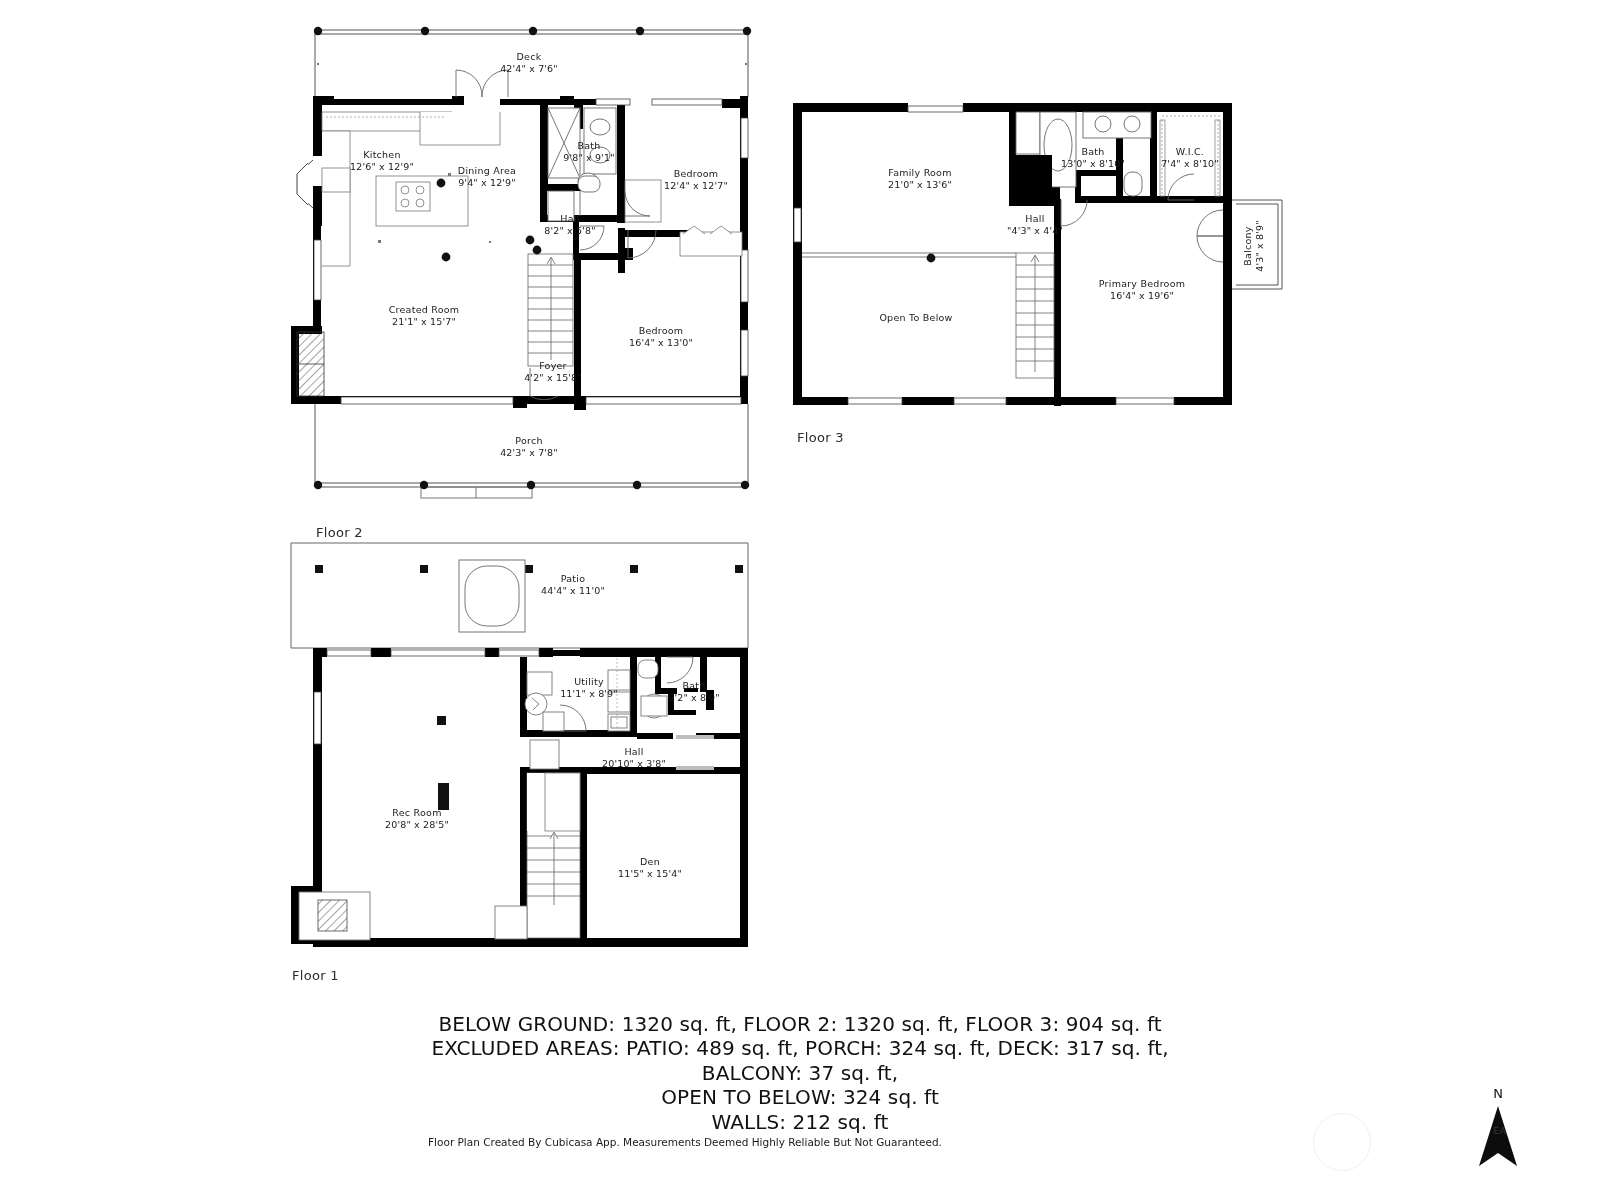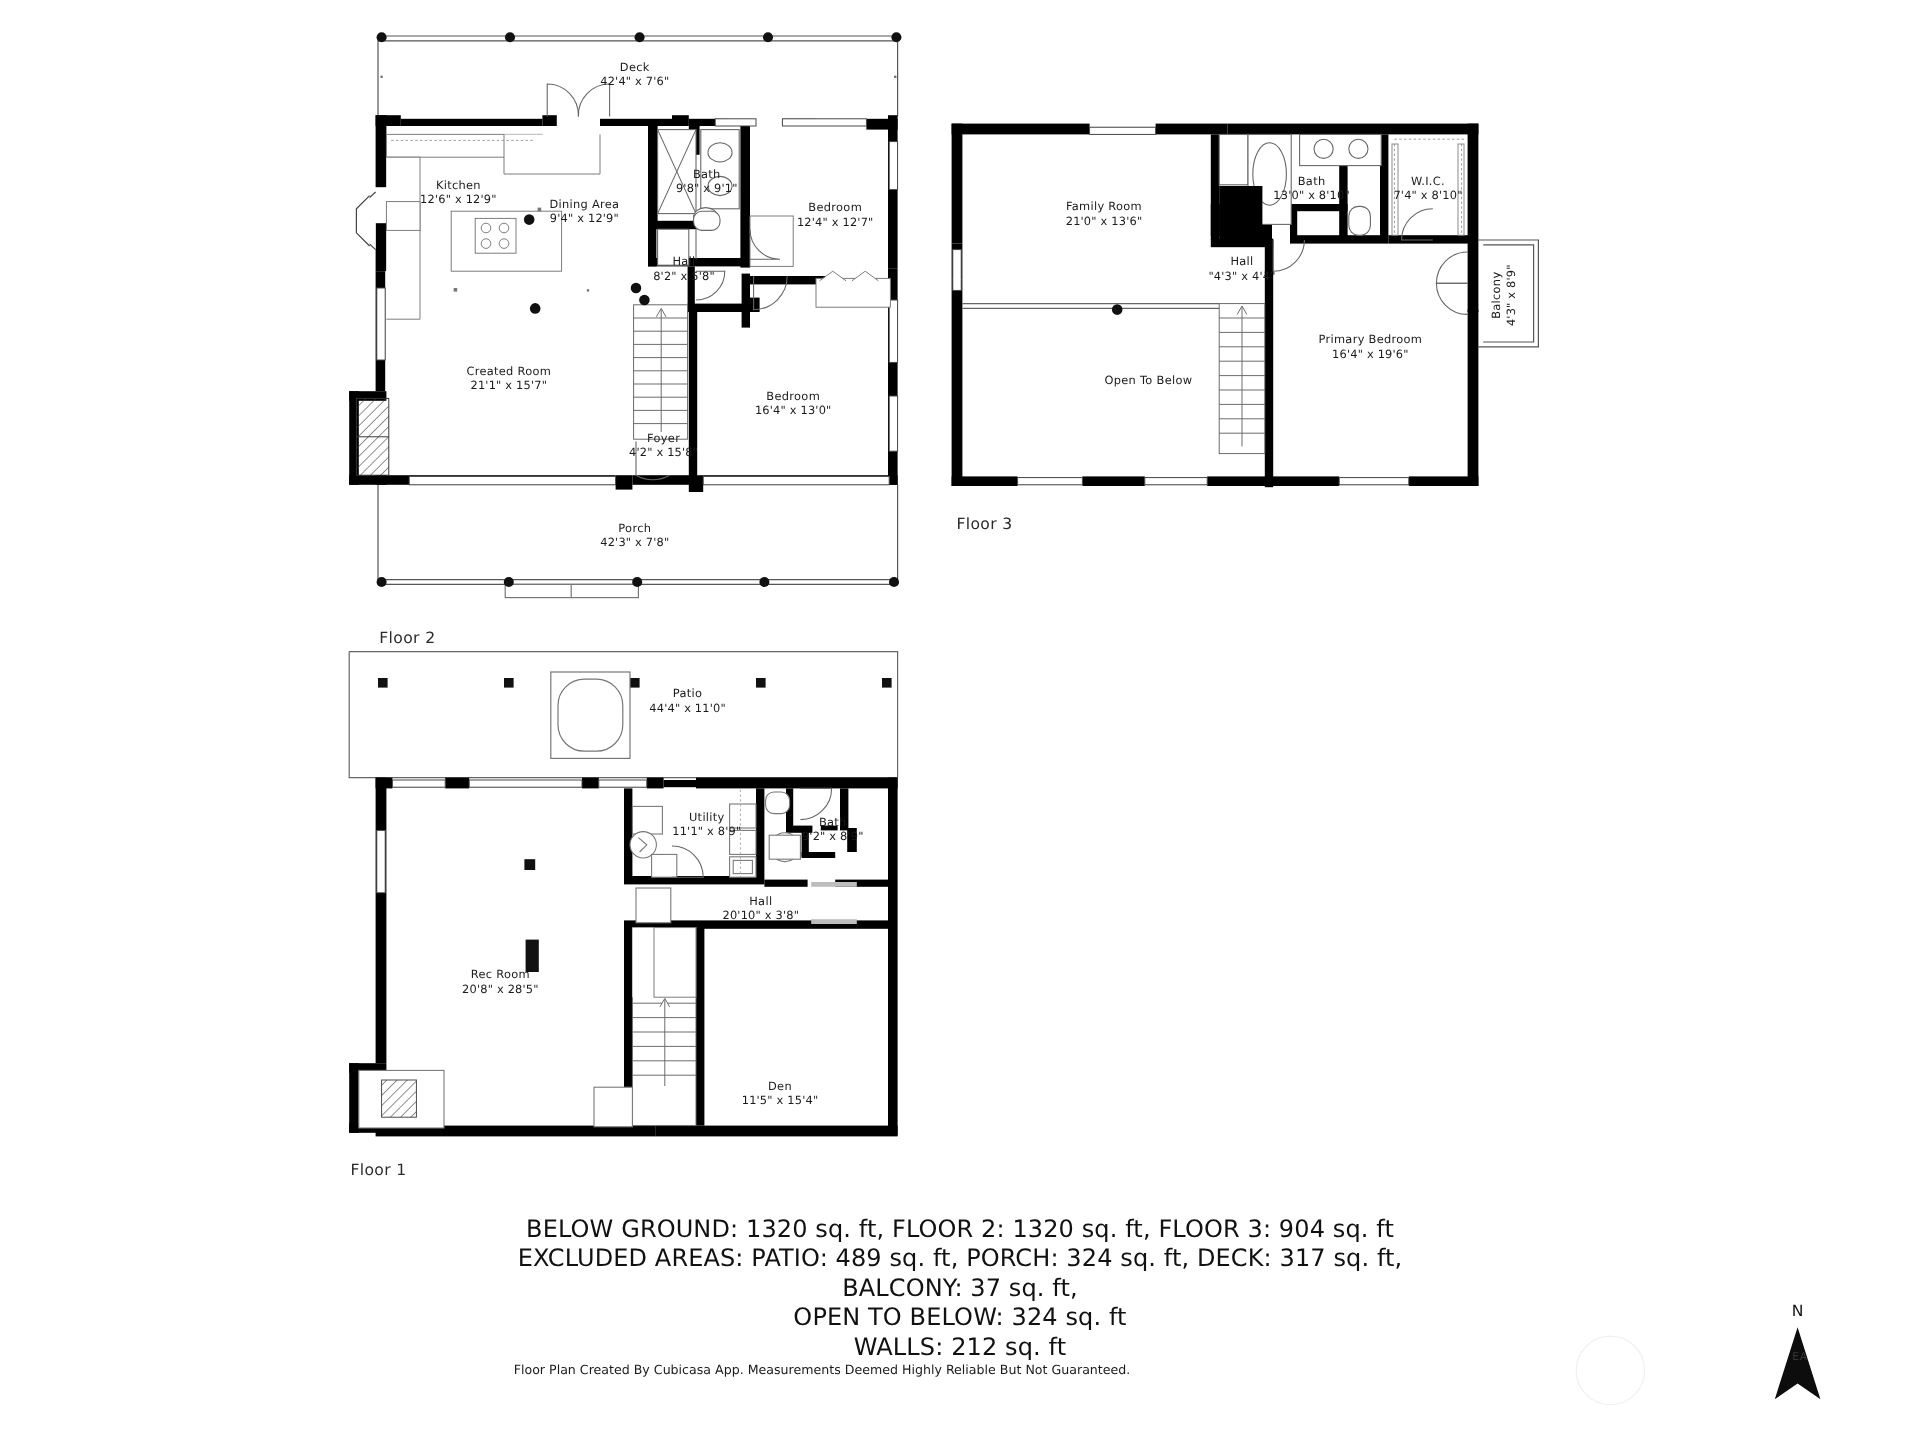--- a/index.html
+++ b/index.html
@@ -594,21 +594,21 @@
         <span class="rm-dim">"4'3" x 4'4"</span>
       </div>
       <div class="room-label rot" style="left: 1254px; top: 246px;">
         <span class="rm-name">Balcony</span>
         <span class="rm-dim">4'3" x 8'9"</span>
       </div>
       <div class="room-label" style="left: 1142px; top: 290px;">
         <span class="rm-name">Primary Bedroom</span>
         <span class="rm-dim">16'4" x 19'6"</span>
       </div>
-      <div class="room-label" style="left: 916px; top: 318px; margin-left: 41px;">
+      <div class="room-label" style="left: 916px; top: 318px;">
         <span class="rm-name">Open To Below</span>
       </div>
       <div class="room-label" style="left: 573px; top: 585px;">
         <span class="rm-name">Patio</span>
         <span class="rm-dim">44'4" x 11'0"</span>
       </div>
       <div class="room-label" style="left: 589px; top: 688px;">
         <span class="rm-name">Utility</span>
         <span class="rm-dim">11'1" x 8'9"</span>
       </div>
@@ -617,21 +617,21 @@
         <span class="rm-dim">9'2" x 8'9"</span>
       </div>
       <div class="room-label" style="left: 634px; top: 758px;">
         <span class="rm-name">Hall</span>
         <span class="rm-dim">20'10" x 3'8"</span>
       </div>
       <div class="room-label" style="left: 417px; top: 819px;">
         <span class="rm-name">Rec Room</span>
         <span class="rm-dim">20'8" x 28'5"</span>
       </div>
-      <div class="room-label" style="left: 650px; top: 912px;">
+      <div class="room-label" style="left: 650px; top: 868px;">
         <span class="rm-name">Den</span>
         <span class="rm-dim">11'5" x 15'4"</span>
       </div>
     </div>
 
   <div id="floor-tags-layer">
       <div class="floor-tag" style="left: 316px; top: 513px; margin-top: 12px;">Floor 2</div>
       <div class="floor-tag" style="left: 797px; top: 430px;">Floor 3</div>
       <div class="floor-tag" style="left: 292px; top: 968px;">Floor 1</div>
     </div>

